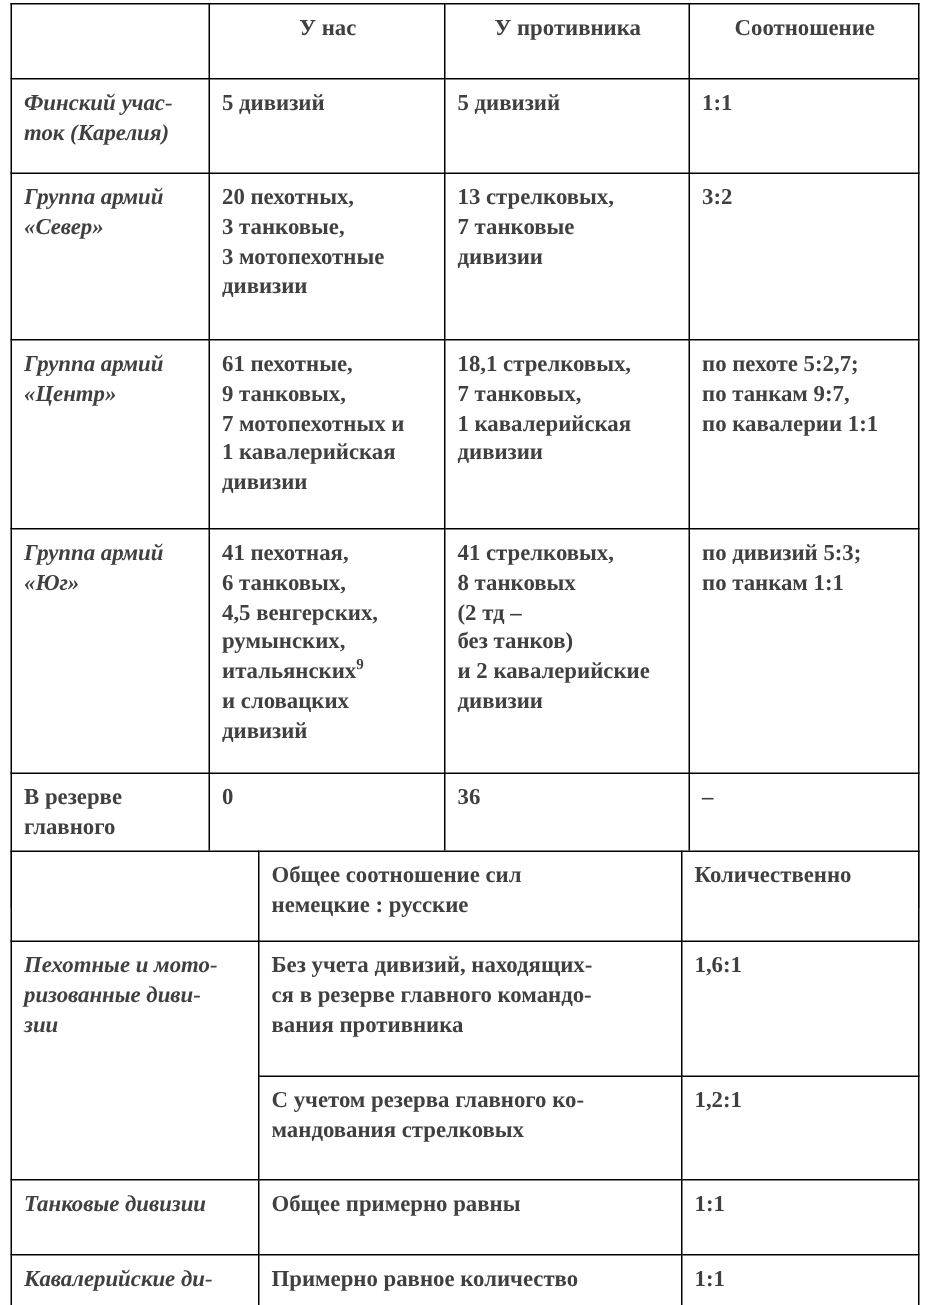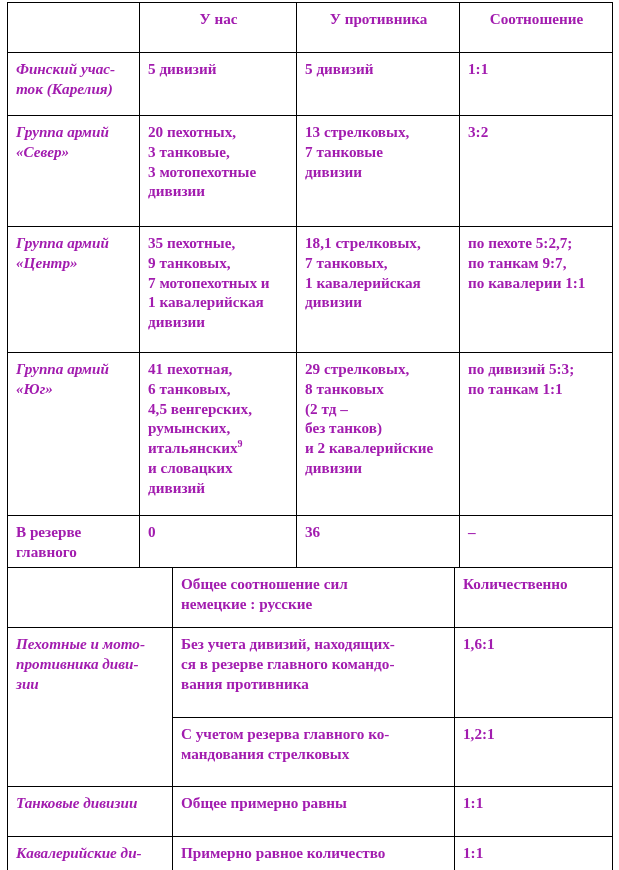--- a/index.html
+++ b/index.html
@@ -27,21 +27,21 @@
     border: 1.5px solid #000;
     background: #fff;
   }
   table.grid td {
     border: 1.5px solid #000;
     vertical-align: top;
     padding: 6px 7px 6px 8px;
     font-size: 15.2px;
     line-height: 1.30;
     font-weight: 700;
-    color: #a21caf;
+    color: #404040;
   }
 
   
   #table-forces {
     position: absolute;
     left: 7px;
     top: 2px;
     width: 605px;
   }
   #table-forces .c0 { width: 132px; }
@@ -140,21 +140,21 @@
 дивизии</td>
         <td class="cellwrap">13 стрелковых,
 7 танковые
 дивизии</td>
         <td class="cellwrap">3:2</td>
       </tr>
 
       <tr class="r-cen">
         <td class="rowlabel cellwrap">Группа армий
 «Центр»</td>
-        <td class="cellwrap">35 пехотные,
+        <td class="cellwrap">61 пехотные,
 9 танковых,
 7 мотопехотных и
 1 кавалерийская
 дивизии</td>
         <td class="cellwrap">18,1 стрелковых,
 7 танковых,
 1 кавалерийская
 дивизии</td>
         <td class="cellwrap">по пехоте 5:2,7;
 по танкам 9:7,
@@ -164,21 +164,21 @@
       <tr class="r-yug">
         <td class="rowlabel cellwrap">Группа армий
 «Юг»</td>
         <td class="cellwrap"><span>41 пехотная,
 6 танковых,
 4,5 венгерских,
 румынских,
 итальянских</span><sup>9</sup><span>
 и словацких
 дивизий</span></td>
-        <td class="cellwrap">29 стрелковых,
+        <td class="cellwrap">41 стрелковых,
 8 танковых
 (2 тд –
 без танков)
 и 2 кавалерийские
 дивизии</td>
         <td class="cellwrap">по дивизий 5:3;
 по танкам 1:1</td>
       </tr>
 
       <tr class="r-res">
@@ -201,21 +201,21 @@
     <tbody>
       <tr class="q-hdr">
         <td></td>
         <td class="cellwrap">Общее соотношение сил
 немецкие : русские</td>
         <td>Количественно</td>
       </tr>
 
       <tr class="q-a">
         <td class="rowlabel cellwrap" rowspan="2">Пехотные и мото-
-противника диви-
+ризованные диви-
 зии</td>
         <td class="cellwrap just">Без учета дивизий, находящих-
 ся в резерве главного командо-
 вания противника</td>
         <td class="cellwrap">1,6:1</td>
       </tr>
 
       <tr class="q-b">
         <td class="cellwrap just">С учетом резерва главного ко-
 мандования стрелковых</td>

